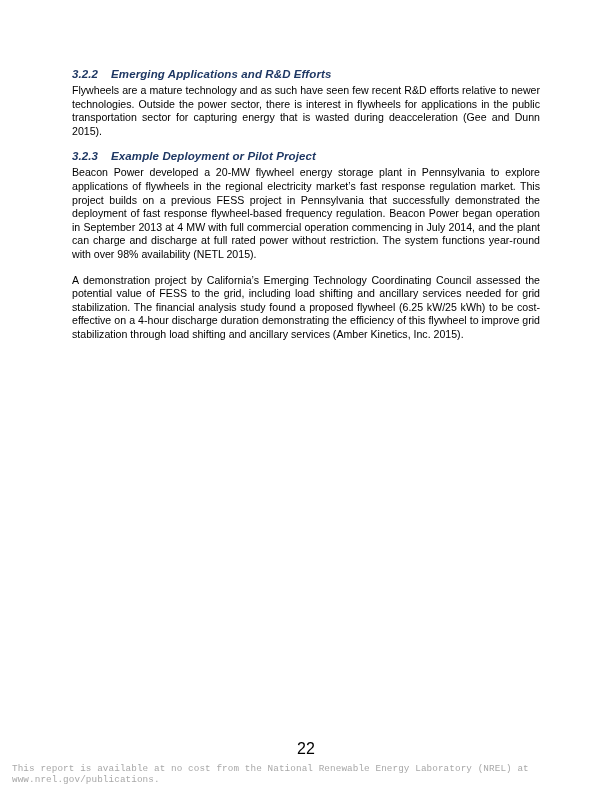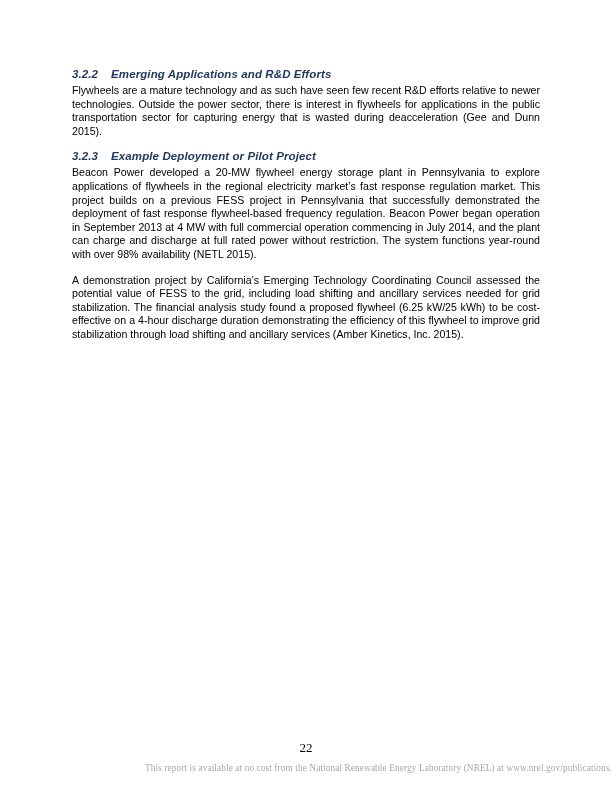--- a/index.html
+++ b/index.html
@@ -47,31 +47,31 @@
   }
   .section + .section {
     margin-top: 2px;
   }
   .page-number {
     position: absolute;
     left: 0;
     right: 0;
     top: 740px;
     text-align: center;
-    font-family: Liberation Serif, serif;
-    font-size: 13px;
+    font-family: Liberation Sans, sans-serif;
+    font-size: 16px;
     color: #000000;
   }
   .footer-note {
     position: absolute;
     left: 12px;
     right: 0;
     top: 763px;
-    text-align: right;
-    font-family: Liberation Serif, serif;
+    text-align: left;
+    font-family: Liberation Mono, monospace;
     font-size: 9.3px;
     color: #a8a8a8;
     letter-spacing: 0.1px;
   }
 </style>
 </head>
 <body>
 
 <div class="page">
 

